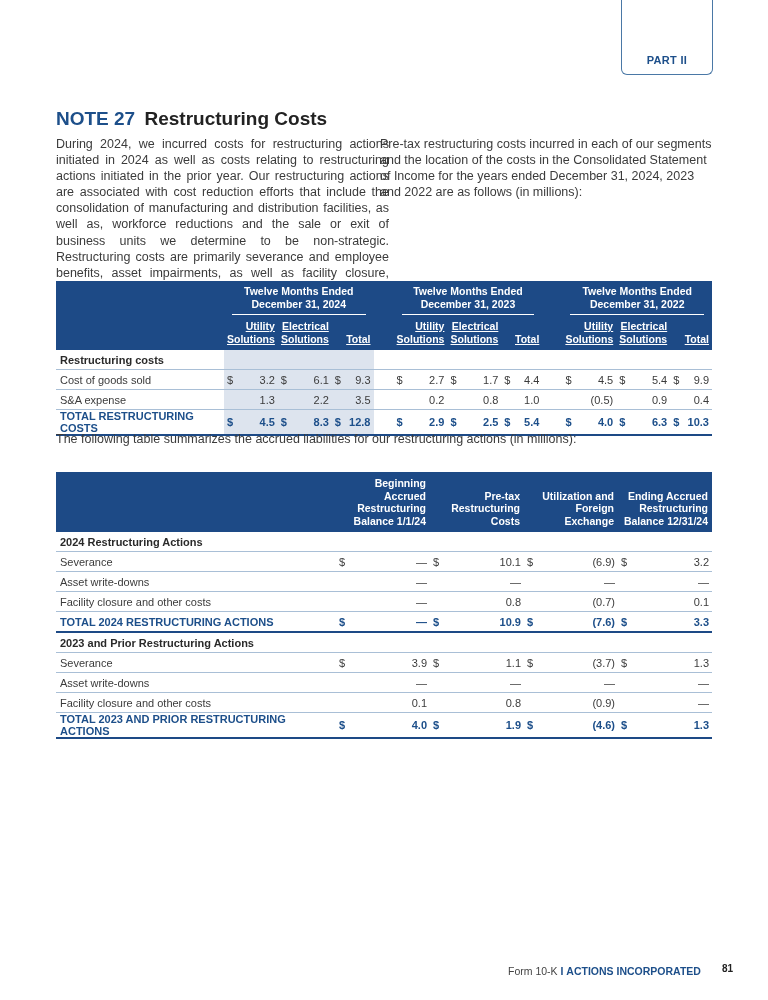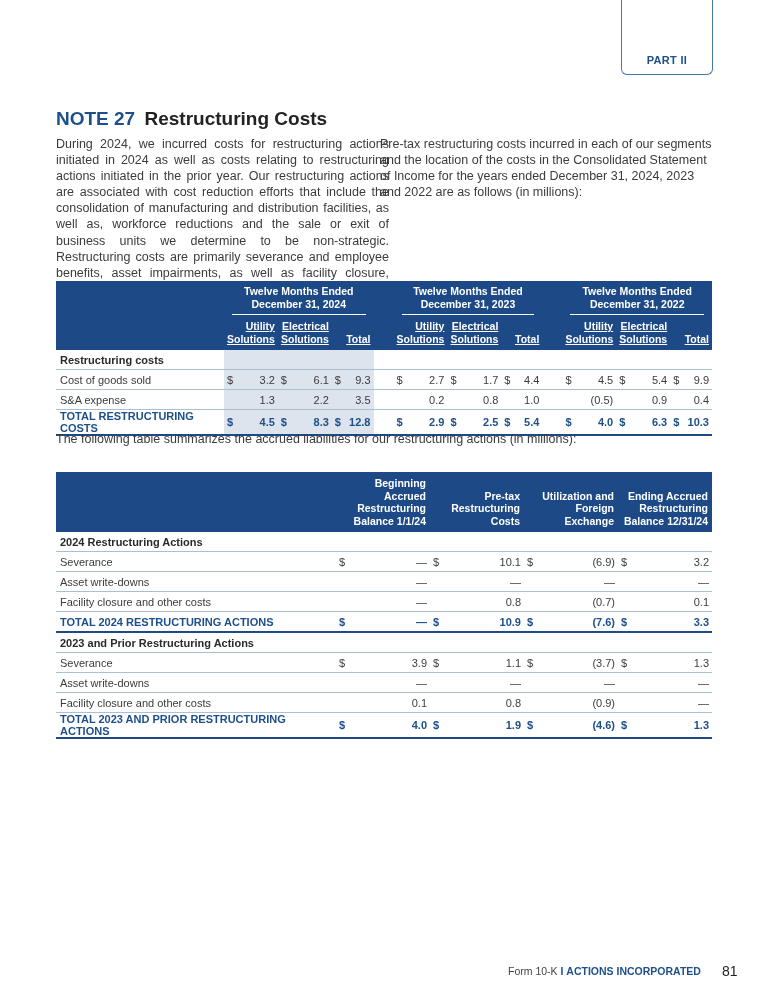--- a/index.html
+++ b/index.html
@@ -39,21 +39,21 @@
   #t1 th.group div.rule { border-bottom: 1px solid #fff; margin: 4px 6px 0; }
   #t1 th.sub { text-align: right; vertical-align: bottom; padding: 2px 3px 5px; text-decoration: underline; }
 
   .intro2 { position: absolute; left: 56px; top: 432px; font-size: 12.5px; color: #3b3b3b; }
 
   #t2 { top: 452px; margin-top: 20px; }
   #t2 th { text-align: right; vertical-align: bottom; padding: 5px 4px 5px; }
 
   .footer { position: absolute; top: 965px; left: 508px; font-size: 10.5px; color: #444; }
   .footer .co { color: #1d4f8a; font-weight: bold; }
-  .footer .pg { position: absolute; left: 214px; top: -2px; font-weight: normal; font-size: 14px; color: #222; }
+  .footer .pg { position: absolute; left: 214px; top: -2px; font-weight: bold; font-size: 10px; color: #222; }
 </style>
 </head>
 <body>
 
 <div class="part-tab">
   <span>PART II</span>
 </div>
 
 <div class="note-title">
   <span class="num">NOTE 27</span>

